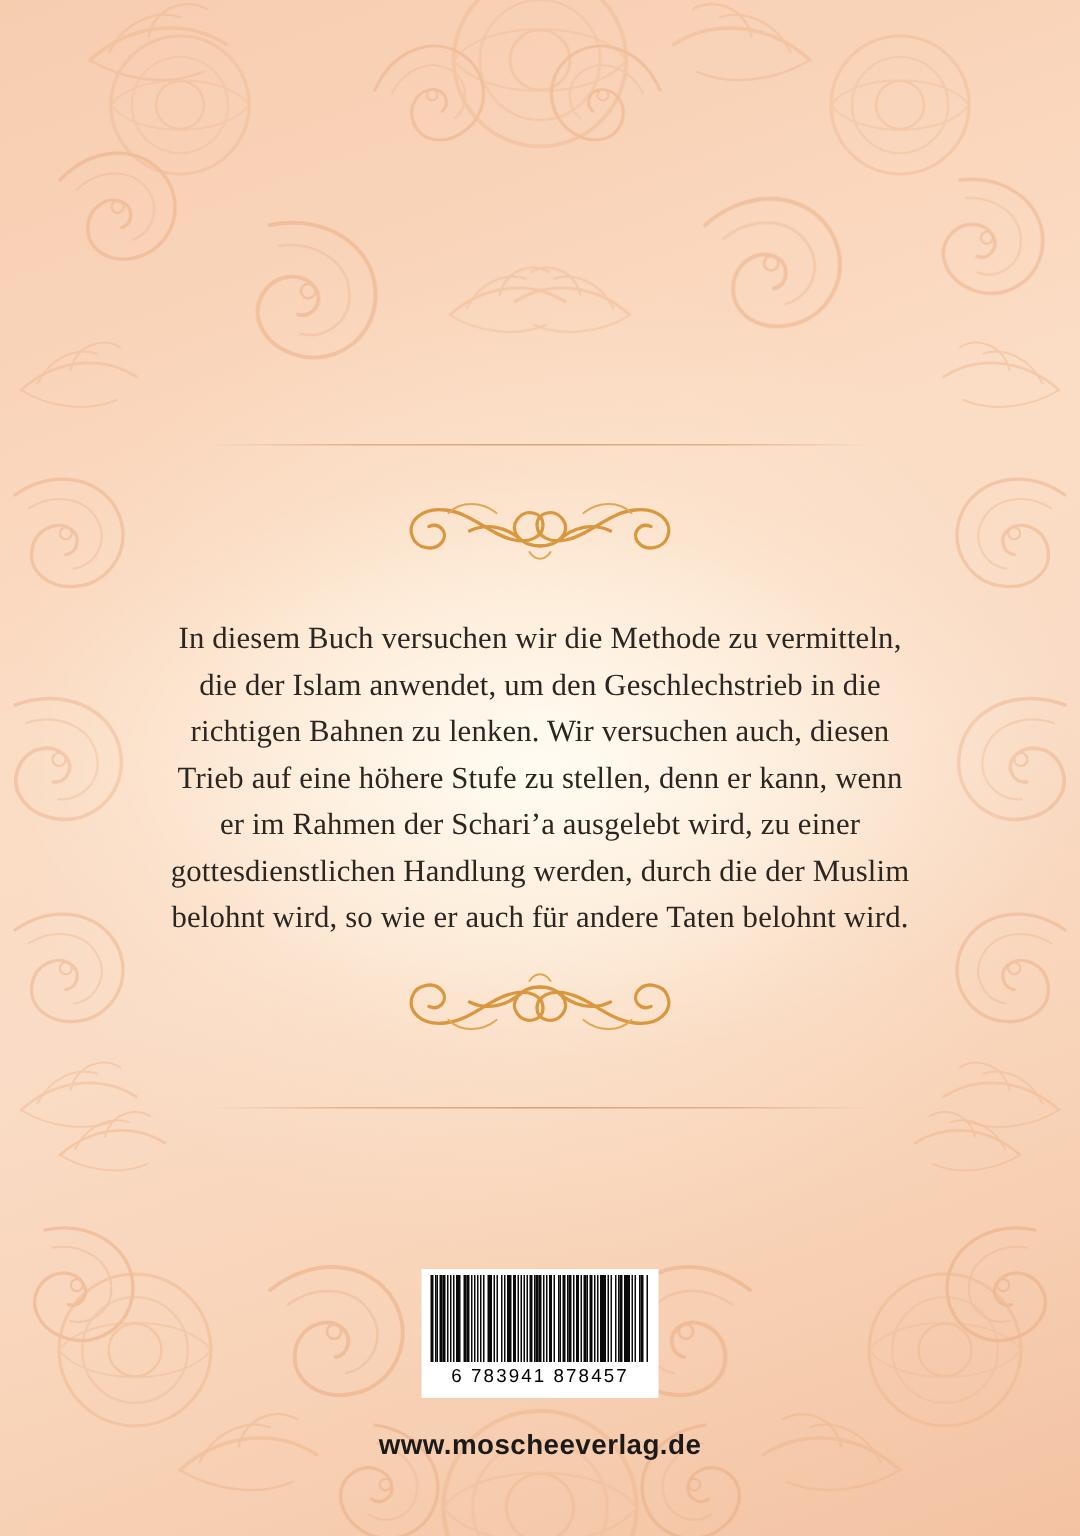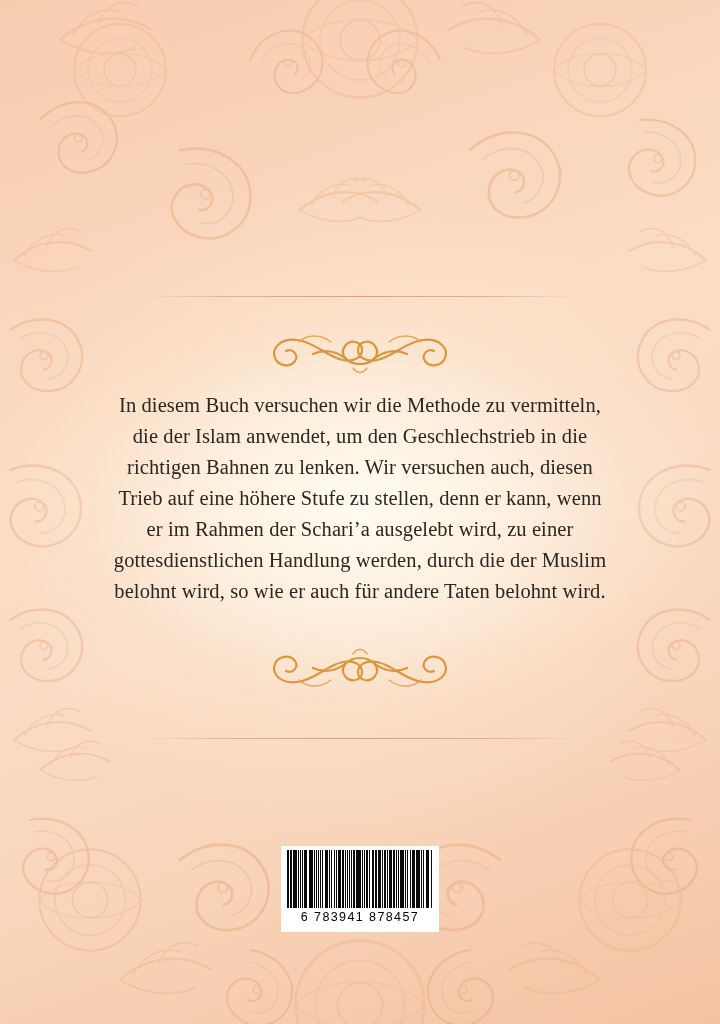--- a/index.html
+++ b/index.html
@@ -67,21 +67,21 @@
   }
   .flourish.top { top: 318px; }
   .flourish.bottom { top: 640px; }
   .flourish svg { display: block; width: 100%; height: 100%; }
 
   
   .blurb {
     position: absolute;
     left: 112px;
     width: 496px;
-    top: 390px;
+    top: 411px;
     text-align: center;
     font-size: 20.5px;
     line-height: 31px;
     color: #2c2622;
     letter-spacing: 0.1px;
   }
 
   
   .barcode-box {
     position: absolute;
@@ -369,14 +369,15 @@
         <i style="width: 1.05px;"></i>
         <i style="width: 1.05px; background: transparent;"></i>
         <i style="width: 3.15px;"></i>
         <i style="width: 2.1px; background: transparent;"></i>
         <i style="width: 2.1px;"></i>
         <i style="width: 1.05px; background: transparent;"></i>
       </div>
     <div class="barcode-number">6 783941 878457</div>
   </div>
 
+  <div class="website">www.moscheeverlag.de</div>
 
 </div>
 
 </body></html>

